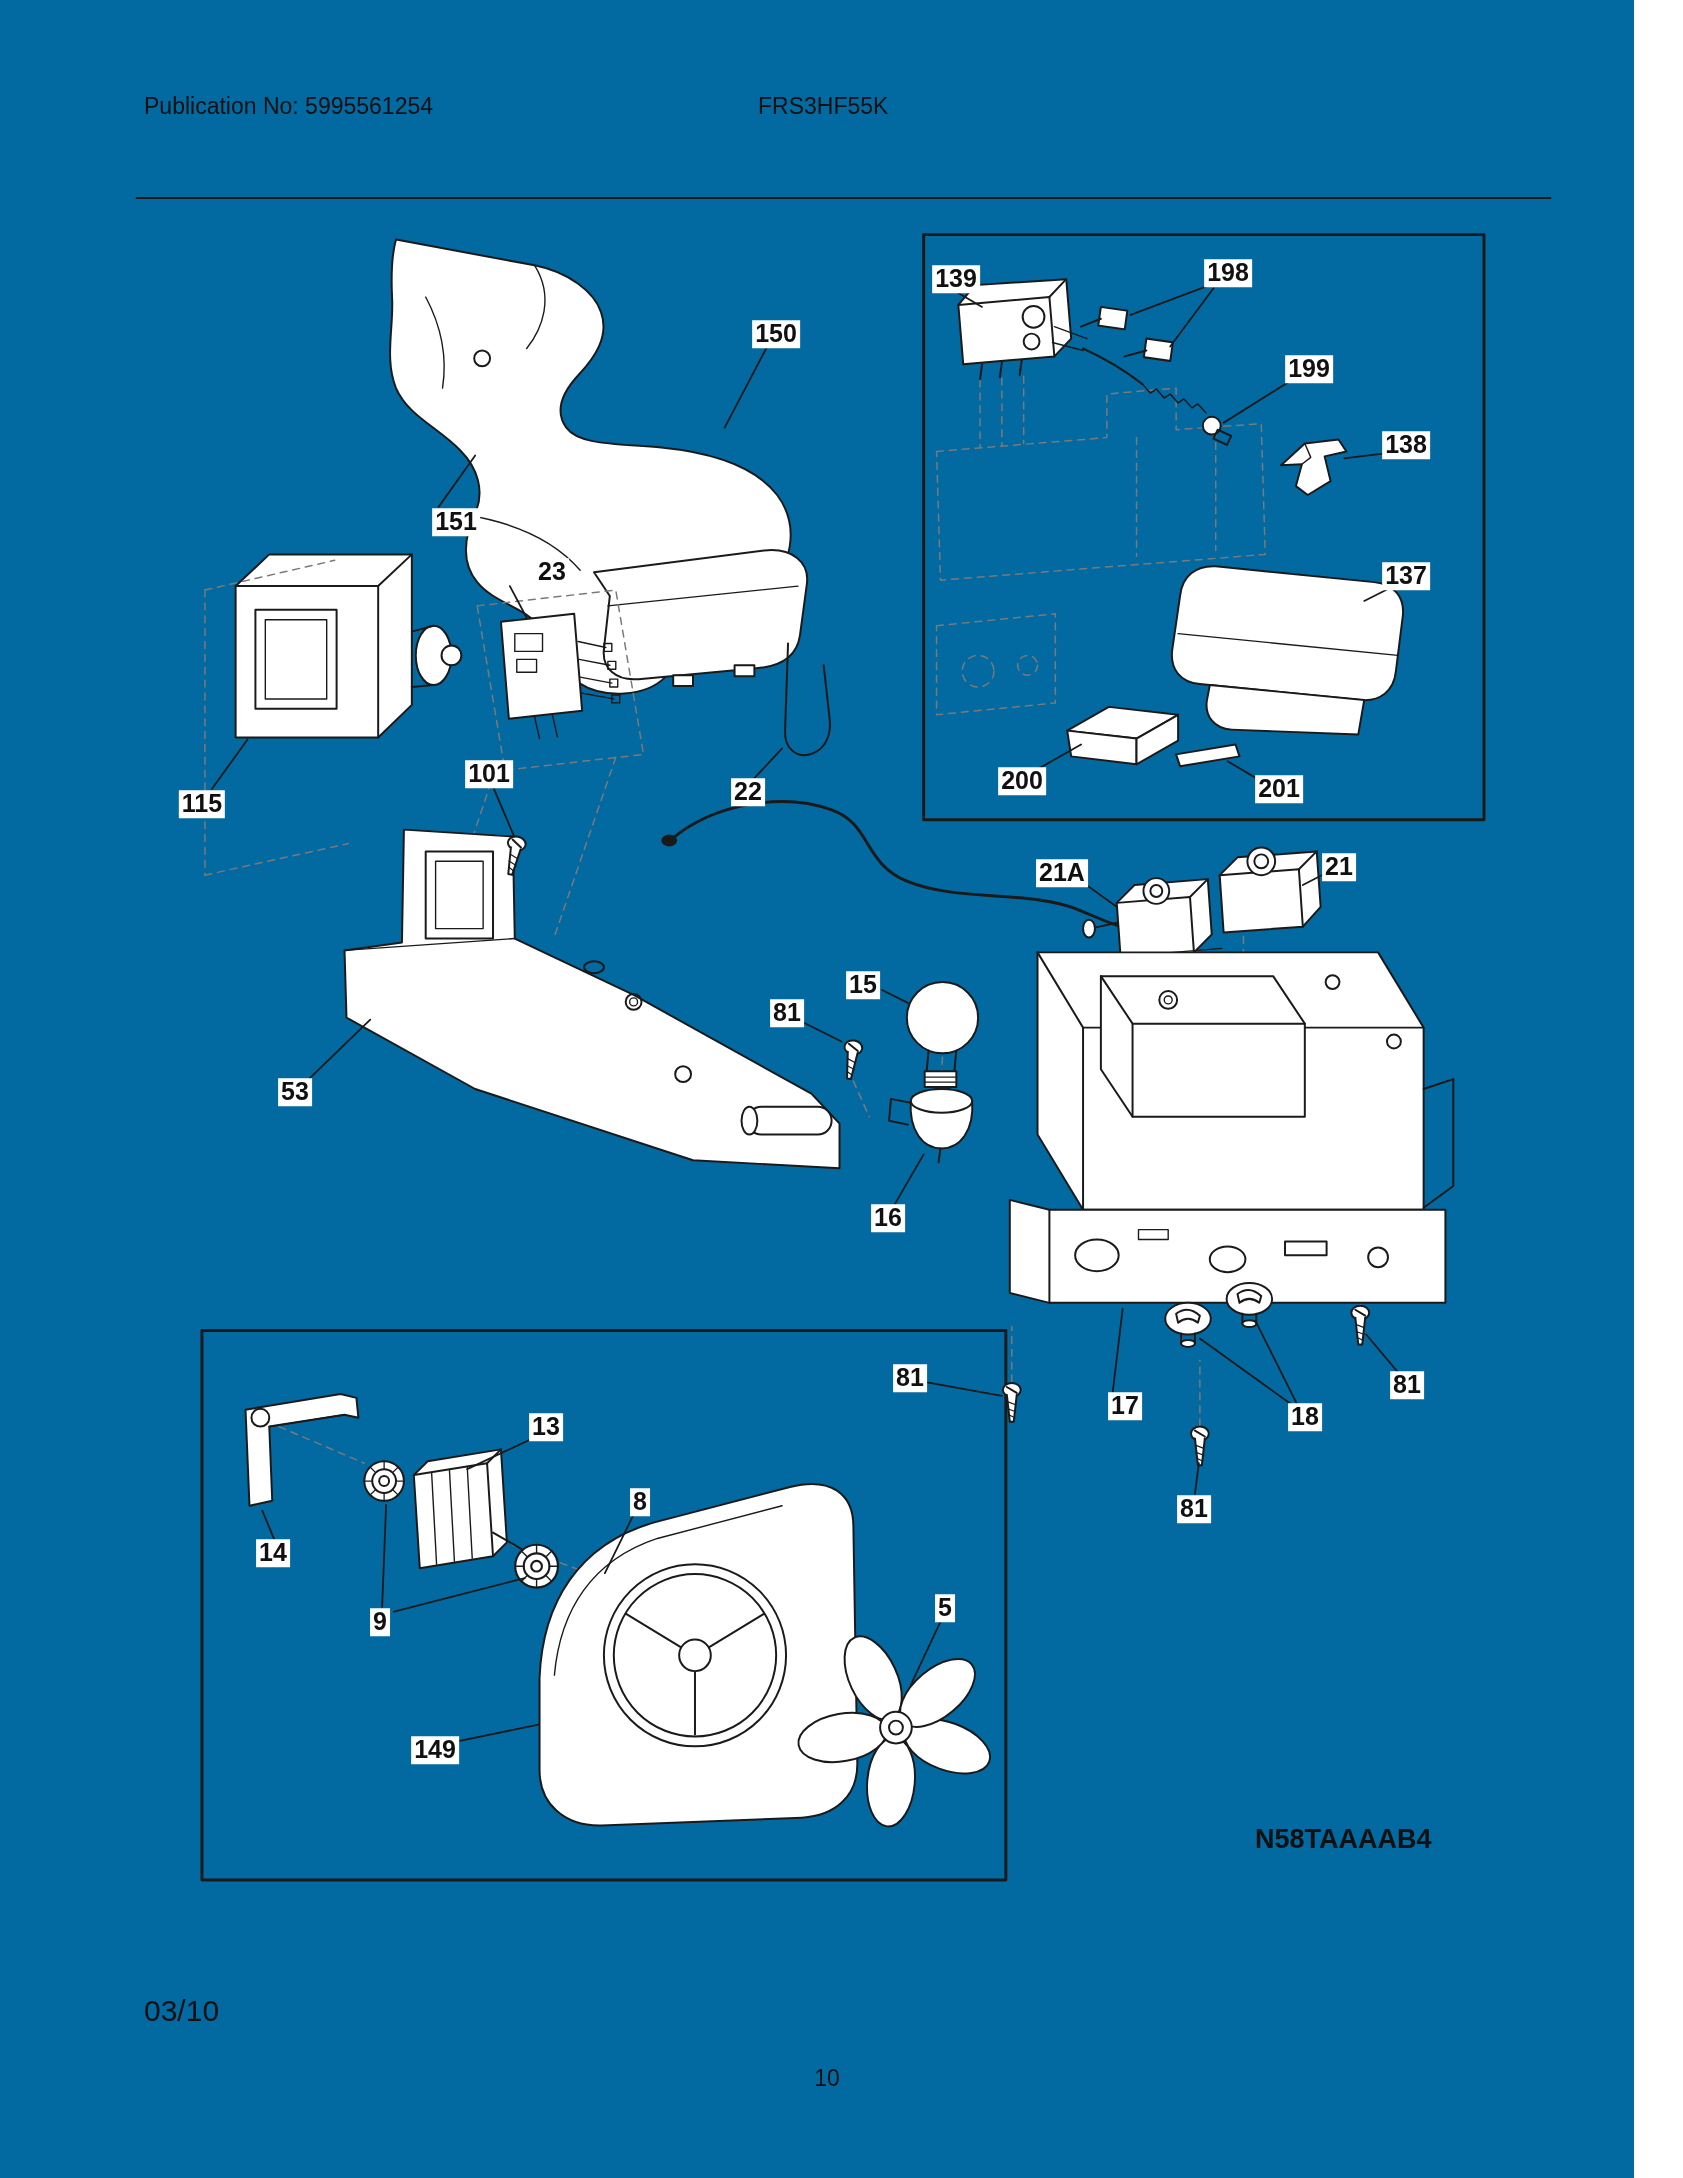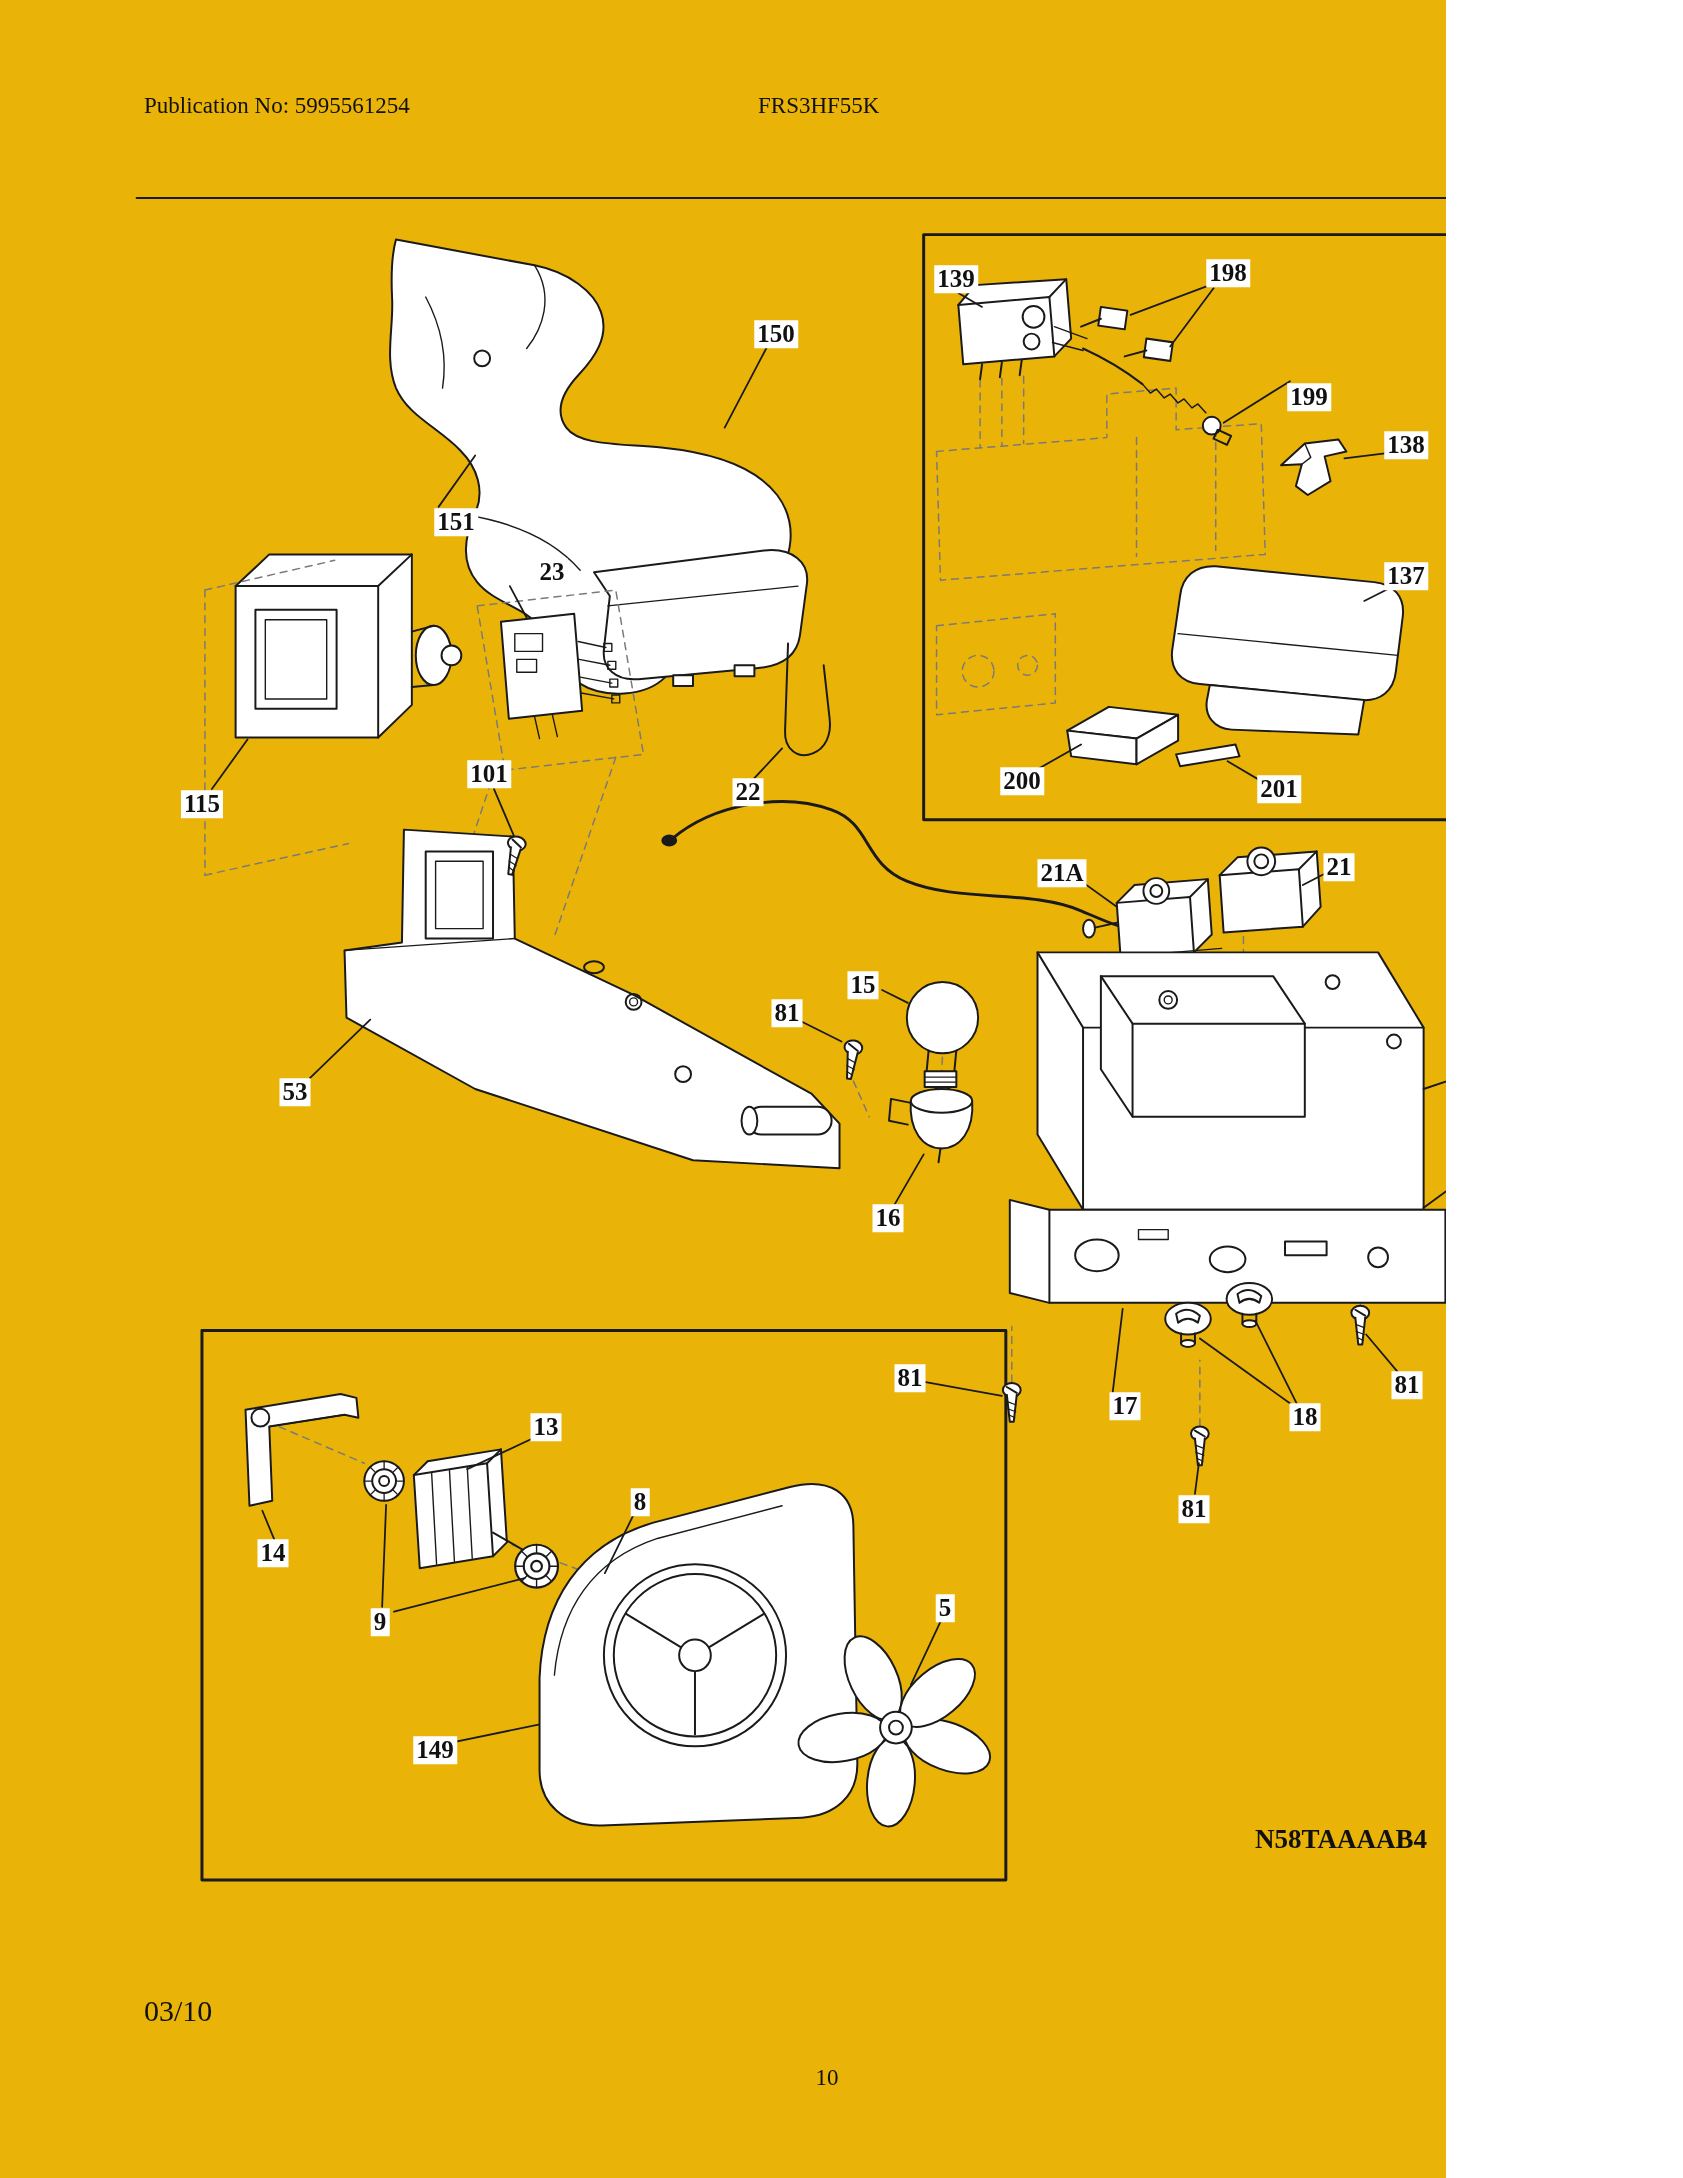--- a/index.html
+++ b/index.html
@@ -1,19 +1,19 @@
 <!DOCTYPE html>
 <html><head>
 <meta charset="utf-8">
 <style>
   * { margin:0; padding:0; box-sizing:border-box; }
   html, body { background:#ffffff; }
   .page {
-    position:relative; width:1446px; height:2178px; background:#eab308;
-    font-family:Liberation Serif, serif; color:#111; overflow:hidden;
+    position:relative; width:1634px; height:2178px; background:#0369a1;
+    font-family:Liberation Sans, sans-serif; color:#111; overflow:hidden;
   }
   .abs { position:absolute; }
   .pub   { left:144px; top:93px;  font-size:23px; }
   .model { left:758px; top:93px;  font-size:23px; }
   .title { left:0; right:0; top:154px; text-align:center; font-weight:bold; font-size:26px; letter-spacing:0.5px; }
   .art   { position:absolute; left:0; top:0; width:1683px; height:2178px; }
   .callout-layer { position:absolute; left:0; top:0; width:1683px; height:2178px; }
   .callout {
     position:absolute; transform:translate(-50%,-50%);
     font-weight:bold; font-size:25px; line-height:1.1;
@@ -373,21 +373,21 @@
 
   <div class="callout-layer">
       <div class="callout" style="left: 776px; top: 334px;">150</div>
       <div class="callout" style="left: 408px; top: 522px; margin-left: 48px;">151</div>
       <div class="callout" style="left: 520px; top: 572px; margin-left: 32px;">23</div>
       <div class="callout" style="left: 202px; top: 804px;">115</div>
       <div class="callout" style="left: 489px; top: 774px;">101</div>
       <div class="callout" style="left: 748px; top: 792px;">22</div>
       <div class="callout" style="left: 956px; top: 279px;">139</div>
       <div class="callout" style="left: 1228px; top: 273px;">198</div>
-      <div class="callout" style="left: 1309px; top: 369px; margin-top: 28px;">199</div>
+      <div class="callout" style="left: 1309px; top: 369px;">199</div>
       <div class="callout" style="left: 1406px; top: 445px;">138</div>
       <div class="callout" style="left: 1406px; top: 576px;">137</div>
       <div class="callout" style="left: 1022px; top: 781px;">200</div>
       <div class="callout" style="left: 1279px; top: 789px;">201</div>
       <div class="callout" style="left: 1062px; top: 873px;">21A</div>
       <div class="callout" style="left: 1339px; top: 867px;">21</div>
       <div class="callout" style="left: 863px; top: 985px;">15</div>
       <div class="callout" style="left: 787px; top: 1013px;">81</div>
       <div class="callout" style="left: 295px; top: 1092px;">53</div>
       <div class="callout" style="left: 888px; top: 1218px;">16</div>

